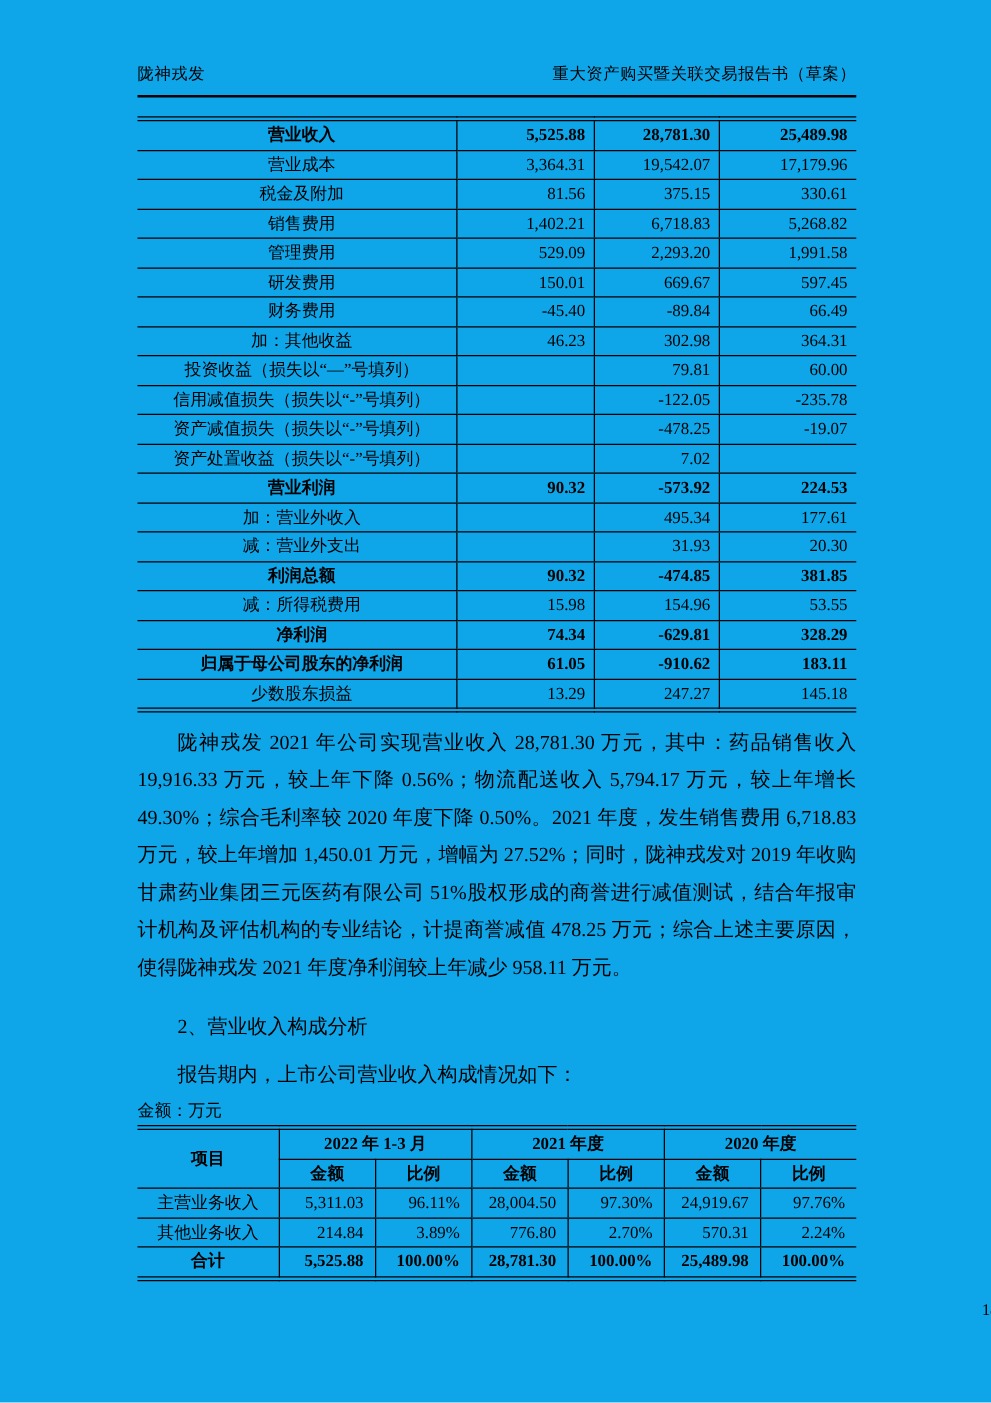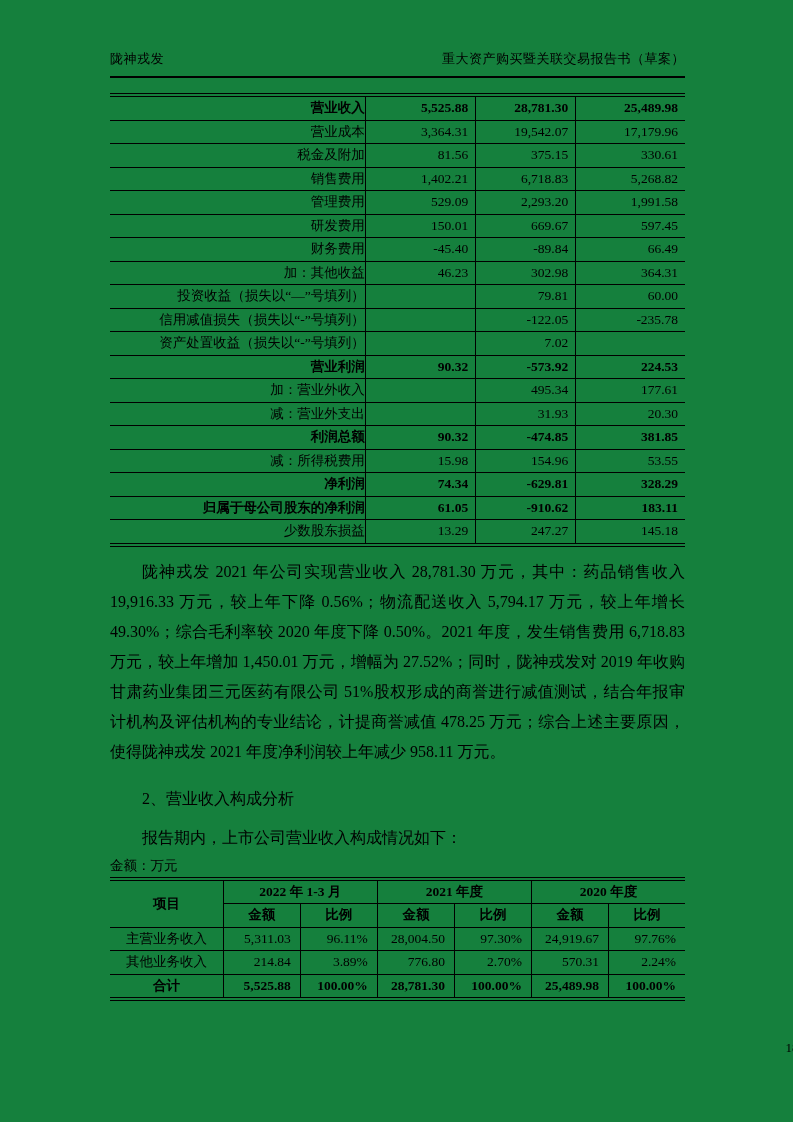--- a/index.html
+++ b/index.html
@@ -6,21 +6,21 @@
   body {
     width:793px; height:1122px;
     font-family:"Liberation Serif","DejaVu Serif",serif;
     color:#000;
   }
   .page {
     position:relative; box-sizing:border-box;
     width:793px; height:1122px;
     padding:50px 108px 0 110px;
     overflow:hidden;
-    background:#15803d;
+    background:#0ea5e9;
   }
   
   .pagehead {
     display:flex; justify-content:space-between; align-items:flex-end;
     font-size:13px; letter-spacing:.5px;
     border-bottom:2px solid #000; padding-bottom:8px;
   }
   
   table { width:100%; border-collapse:collapse; table-layout:fixed; }
   .fin-table {
@@ -31,21 +31,21 @@
   .fin-table td, .fin-table th {
     border-bottom:1px solid #000;
     height:22.5px; padding:0 0;
     font-weight:normal; overflow:hidden; white-space:nowrap;
   }
   .fin-table tr:last-child td { border-bottom:none; }
   .fin-table .num { text-align:right; padding-right:7px; }
   .fin-table tr.bold td, .fin-table tr.bold th { font-weight:bold; }
   
   .t1 td + td { border-left:1px solid #000; }
-  .t1 .lbl { text-align:right; padding-left:8px; }
+  .t1 .lbl { text-align:center; padding-left:8px; }
   
   .t2 th, .t2 td { border-left:1px solid #000; }
   .t2 .first { border-left:none; }
   .t2 thead th { font-weight:bold; text-align:center; }
   .t2 .lbl { text-align:center; padding-left:0; }
   .t2 .num { padding-right:9px; }
   
   .para {
     margin:10px 0 0 0;
     font-size:16px; line-height:30px;
@@ -130,20 +130,26 @@
           <td class="lbl first">投资收益（损失以“—”号填列）</td>
           <td class="num"></td>
           <td class="num">79.81</td>
           <td class="num">60.00</td>
         </tr>
         <tr>
           <td class="lbl first">信用减值损失（损失以“-”号填列）</td>
           <td class="num"></td>
           <td class="num">-122.05</td>
           <td class="num">-235.78</td>
+        </tr>
+        <tr>
+          <td class="lbl first">资产减值损失（损失以“-”号填列）</td>
+          <td class="num"></td>
+          <td class="num">-478.25</td>
+          <td class="num">-19.07</td>
         </tr>
         <tr>
           <td class="lbl first">资产处置收益（损失以“-”号填列）</td>
           <td class="num"></td>
           <td class="num">7.02</td>
           <td class="num"></td>
         </tr>
         <tr class="bold">
           <td class="lbl first">营业利润</td>
           <td class="num">90.32</td>

